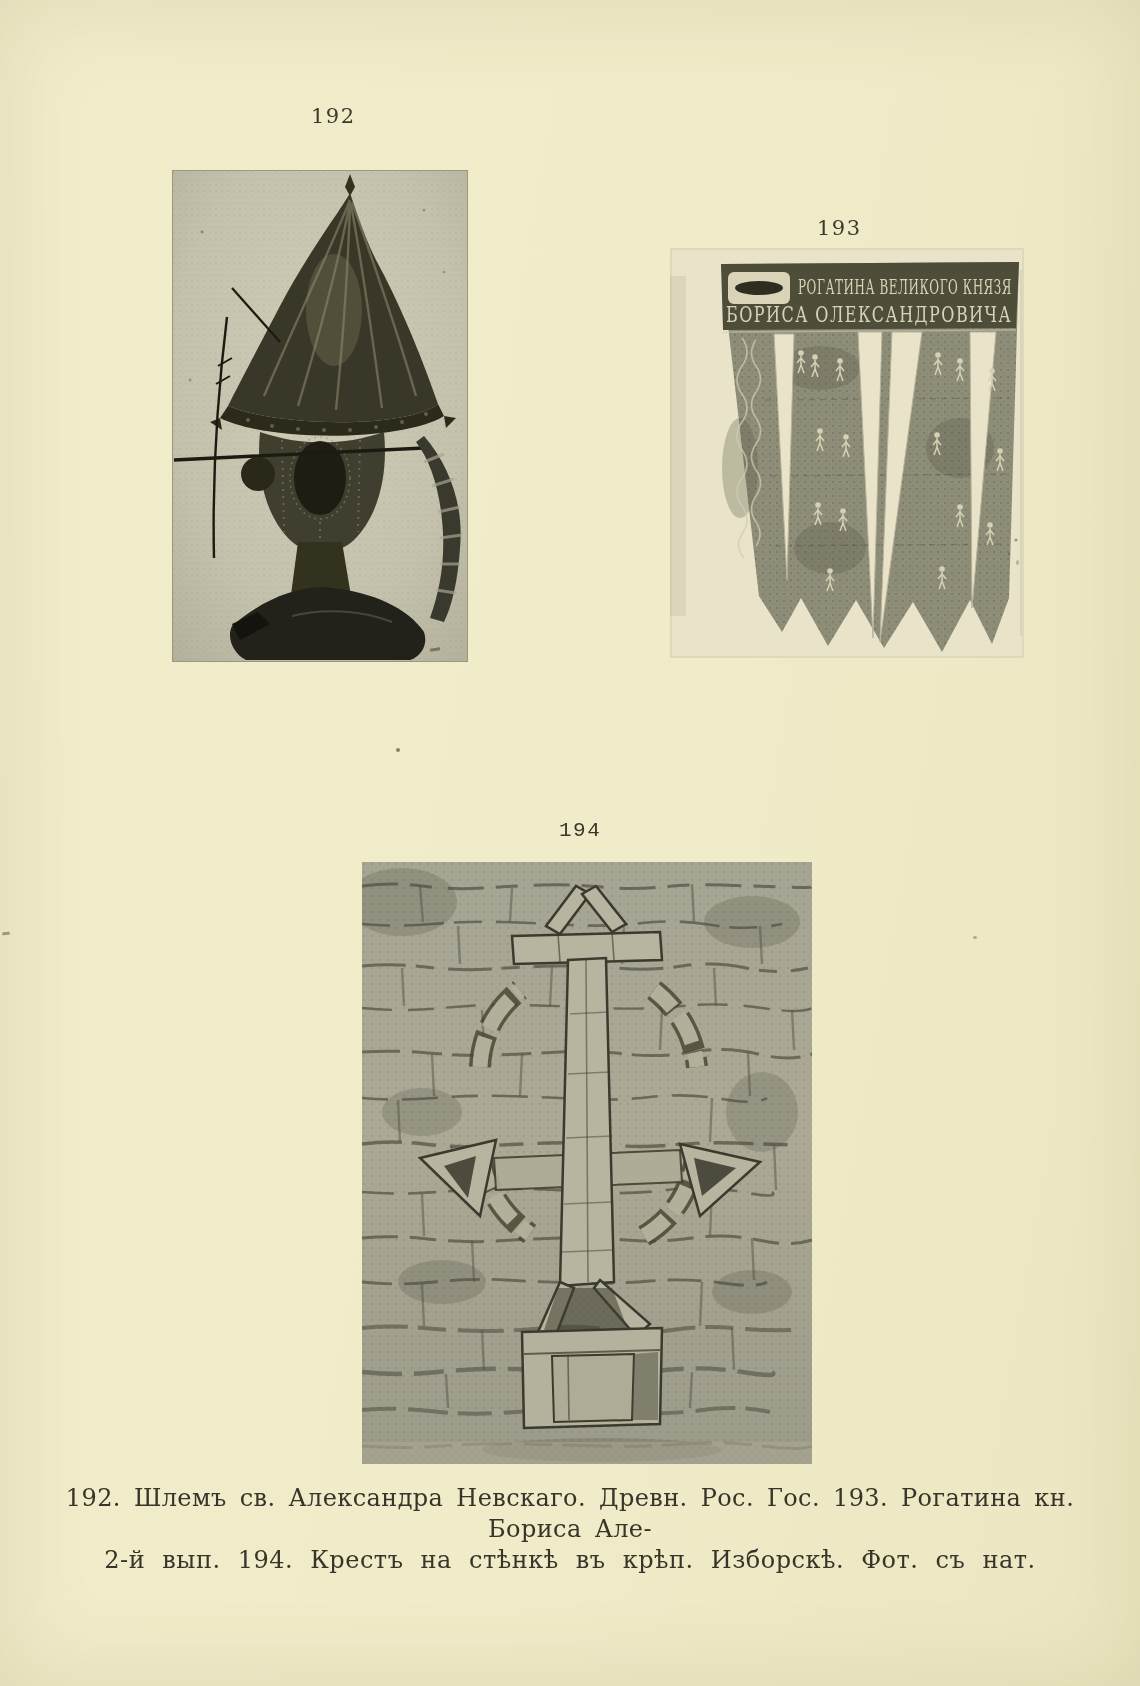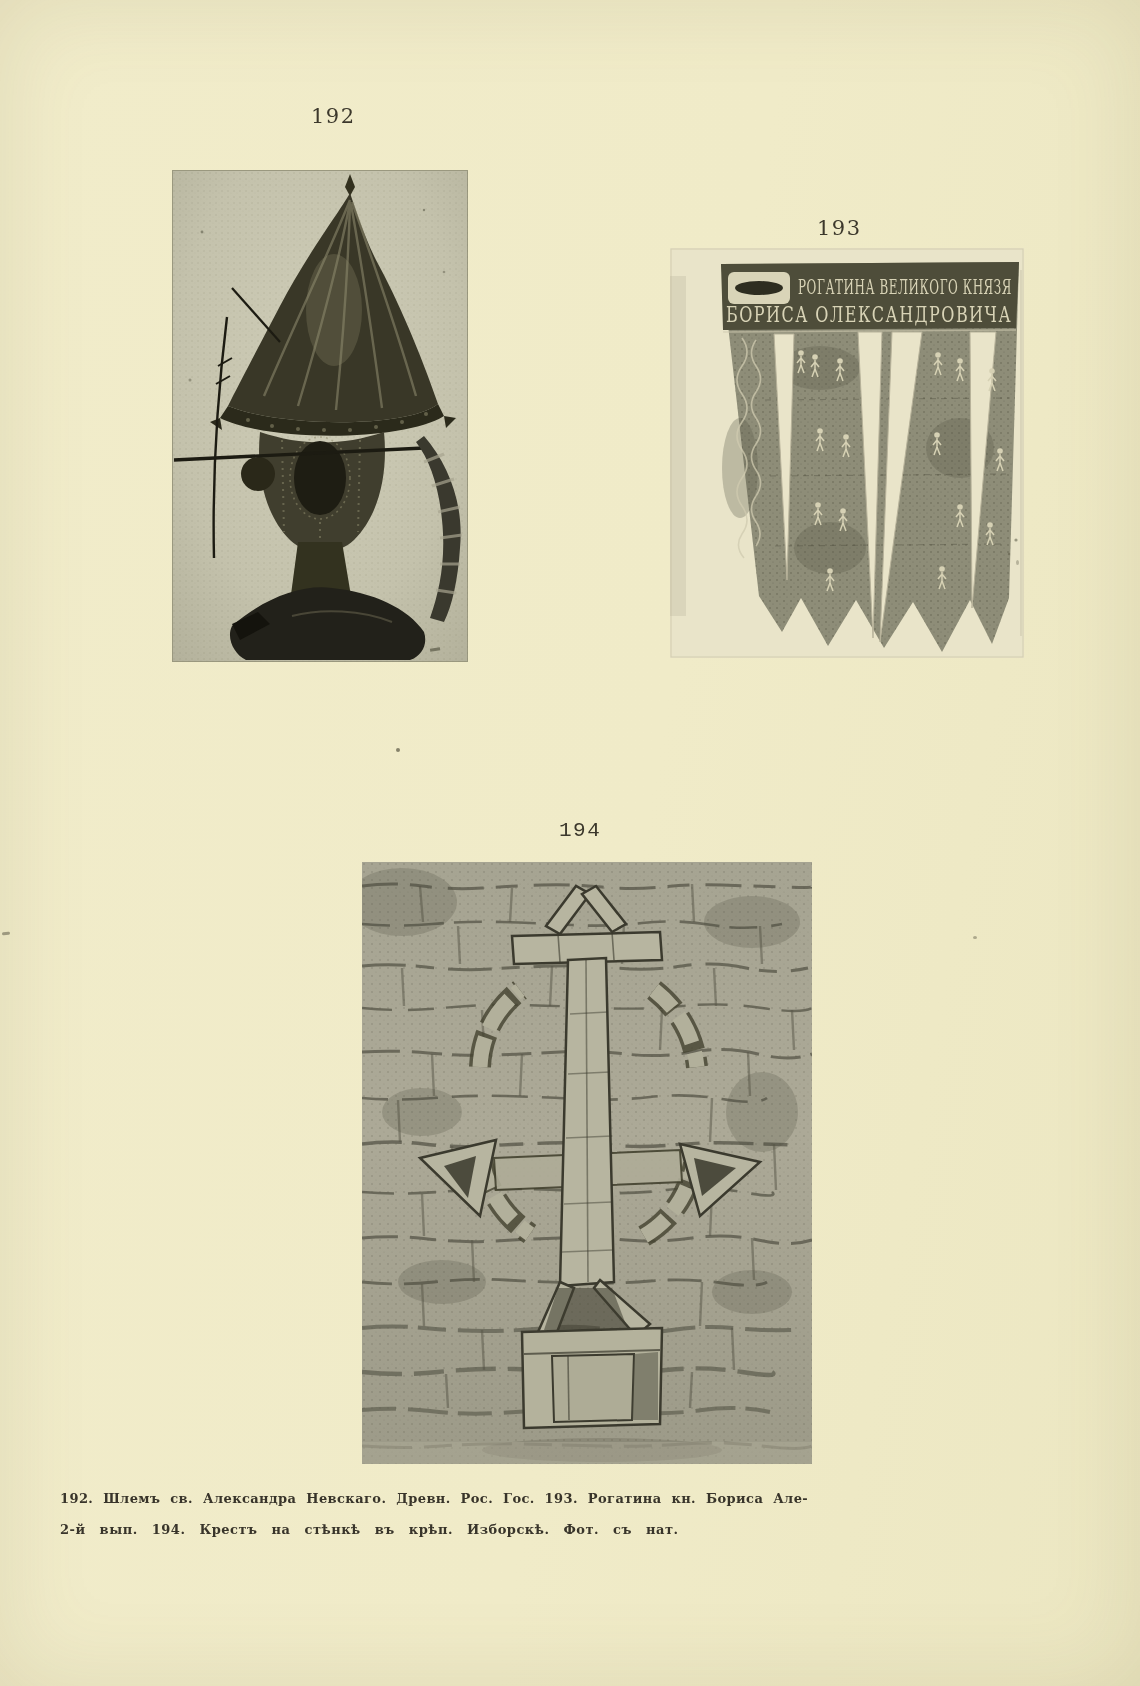--- a/index.html
+++ b/index.html
@@ -25,21 +25,21 @@
   .label-192{left:311px;top:104px;}
   .label-193{left:817px;top:216px;}
   .label-194{left:559px;top:819px;font-family:Liberation Mono, monospace;}
   .photo{position:absolute;}
   .photo svg{display:block;}
   .photo-192{left:172px;top:170px;width:296px;height:492px;}
   .photo-193{left:646px;top:248px;width:354px;height:410px;margin-left:24px;}
   .photo-194{left:362px;top:862px;width:450px;height:602px;}
   .caption{
     position:absolute;left:60px;top:1483px;width:1020px;
-    text-align:left;font-size:13px;line-height:31px;color:#38342a;font-weight:bold;
+    text-align:center;font-size:24px;line-height:31px;color:#38342a;
   }
   .caption .l1{word-spacing:5px;letter-spacing:.4px;}
   .caption .l2{word-spacing:9px;letter-spacing:.6px;}
   .caption .l3{word-spacing:9px;letter-spacing:.5px;}
   .spec{position:absolute;background:#6b6854;border-radius:50%;}
   .spec-a{left:396px;top:748px;width:4px;height:4px;opacity:.8;}
   .spec-b{left:2px;top:932px;width:8px;height:3px;border-radius:2px;transform:rotate(-8deg);opacity:.6;}
   .spec-c{left:973px;top:936px;width:4px;height:3px;opacity:.5;}
   .spec-d{left:1016px;top:560px;width:3px;height:5px;opacity:.4;}
 </style>

